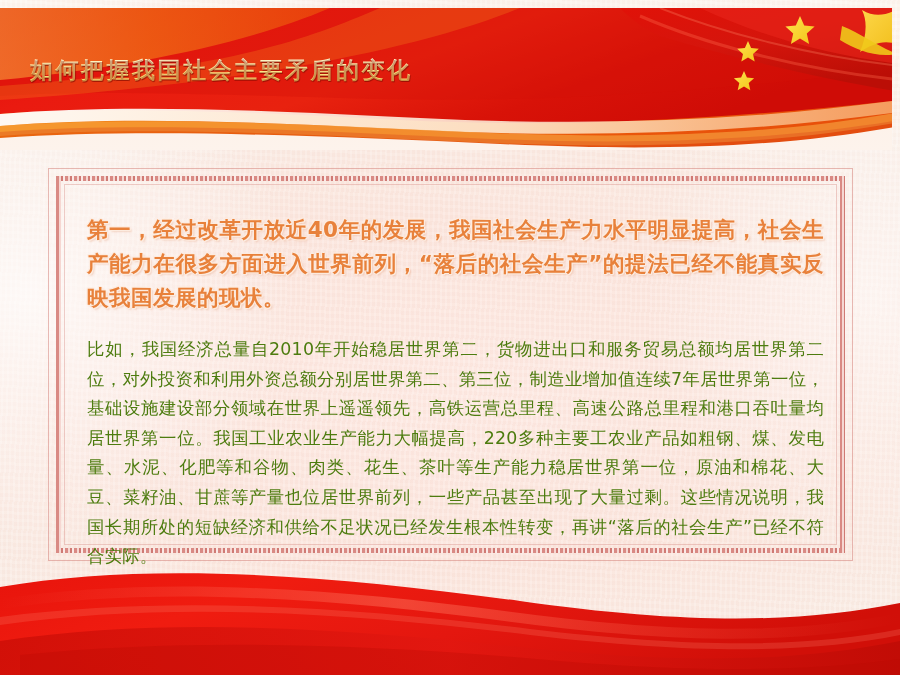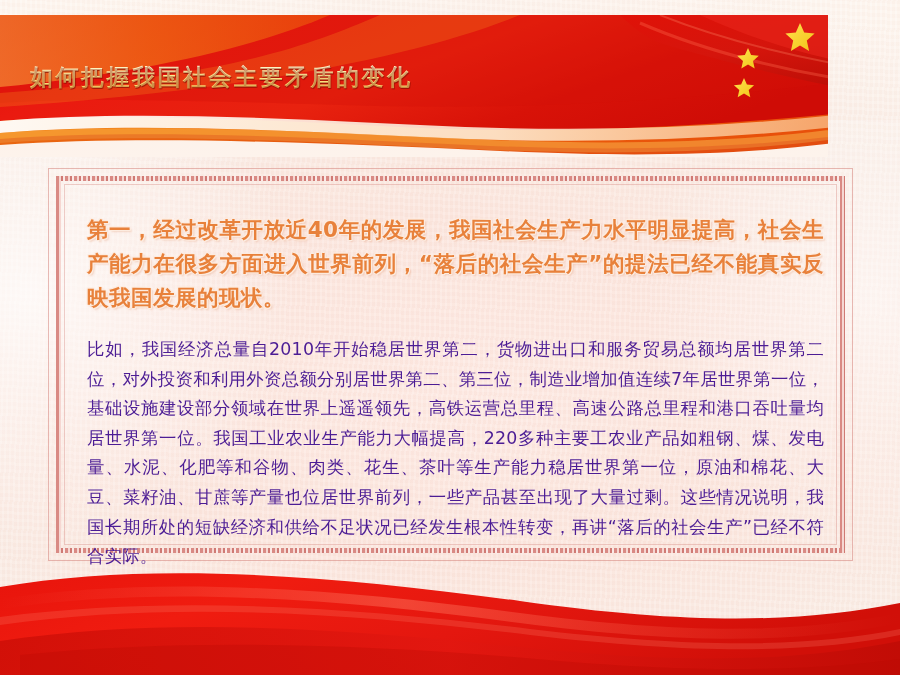--- a/index.html
+++ b/index.html
@@ -44,22 +44,22 @@
   .paper-soft-right {
     position: absolute;
     right: 0; top: 120px;
     width: 260px; height: 440px;
     background: radial-gradient(ellipse at 90% 40%, rgba(255,255,255,.55), rgba(255,255,255,0) 70%);
   }
 
   
   .header {
     position: absolute;
-    top: 15px; left: 0;
-    width: 828px;
+    top: 8px; left: 0;
+    width: 892px;
     height: 142px;
     overflow: hidden;
   }
   .header-svg { display: block; width: 900px; height: 142px; }
 
   .header-title {
     position: absolute;
     left: 30px;
     top: 47px;
     font-size: 23px;
@@ -137,21 +137,21 @@
       -1px -1px 0 #fdece0,
        2px 2px 2px rgba(225,150,110,.35);
     font-family: "DejaVu Sans", "Liberation Sans", sans-serif;
     text-align: justify;
   }
 
   .body-text {
     margin: 20px 0 0 0;
     font-size: 17.4px;
     line-height: 29.6px;
-    color: #4c1d95;
+    color: #4d7c0f;
     letter-spacing: .2px;
     text-align: justify;
     font-family: "DejaVu Sans", "Liberation Sans", sans-serif;
   }
 
   
   .footer-wave {
     position: absolute;
     left: 0;
     bottom: 0;

